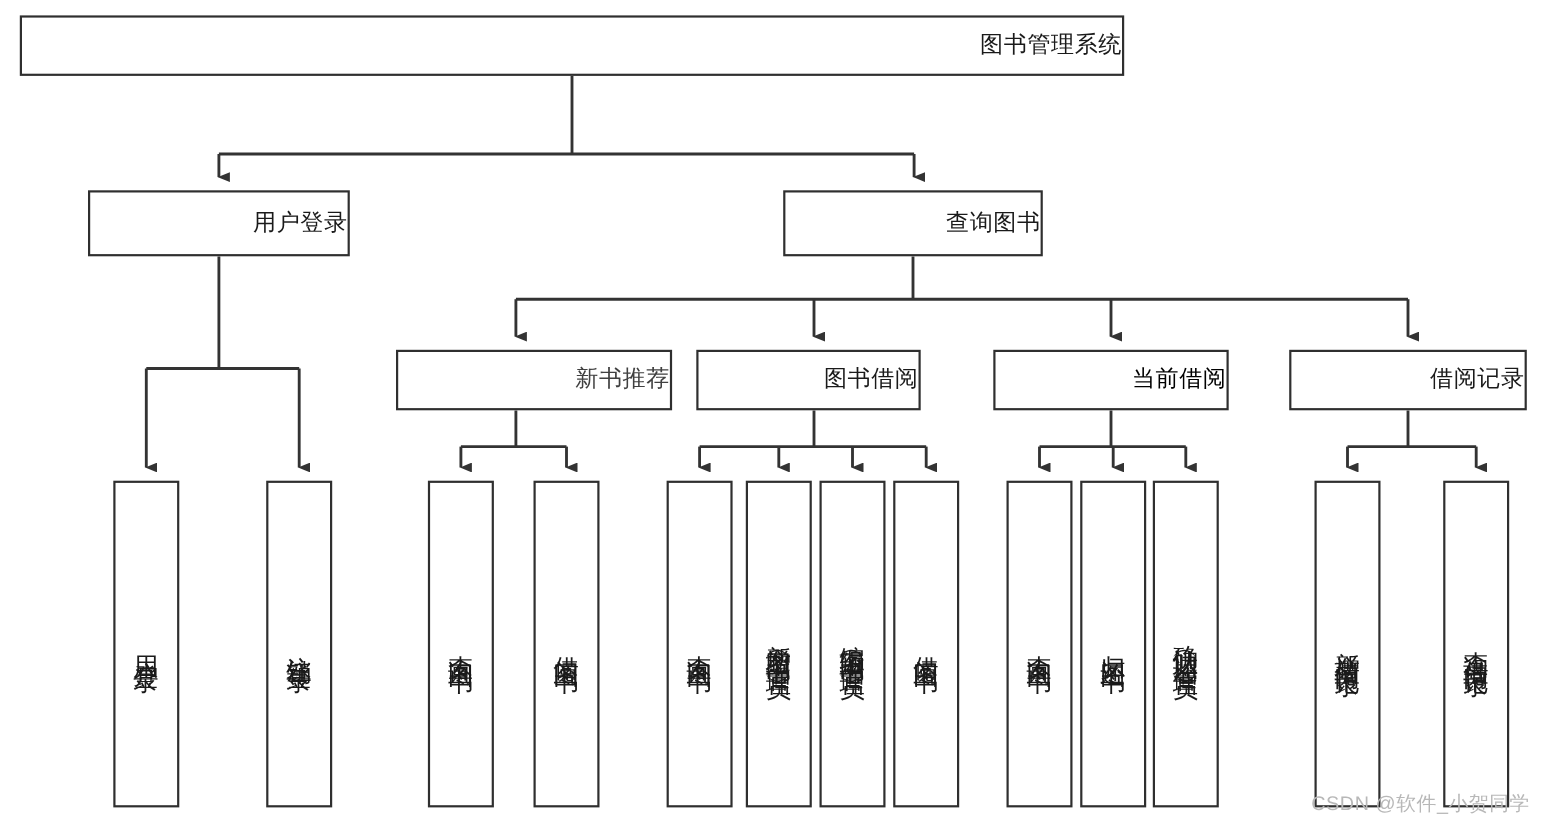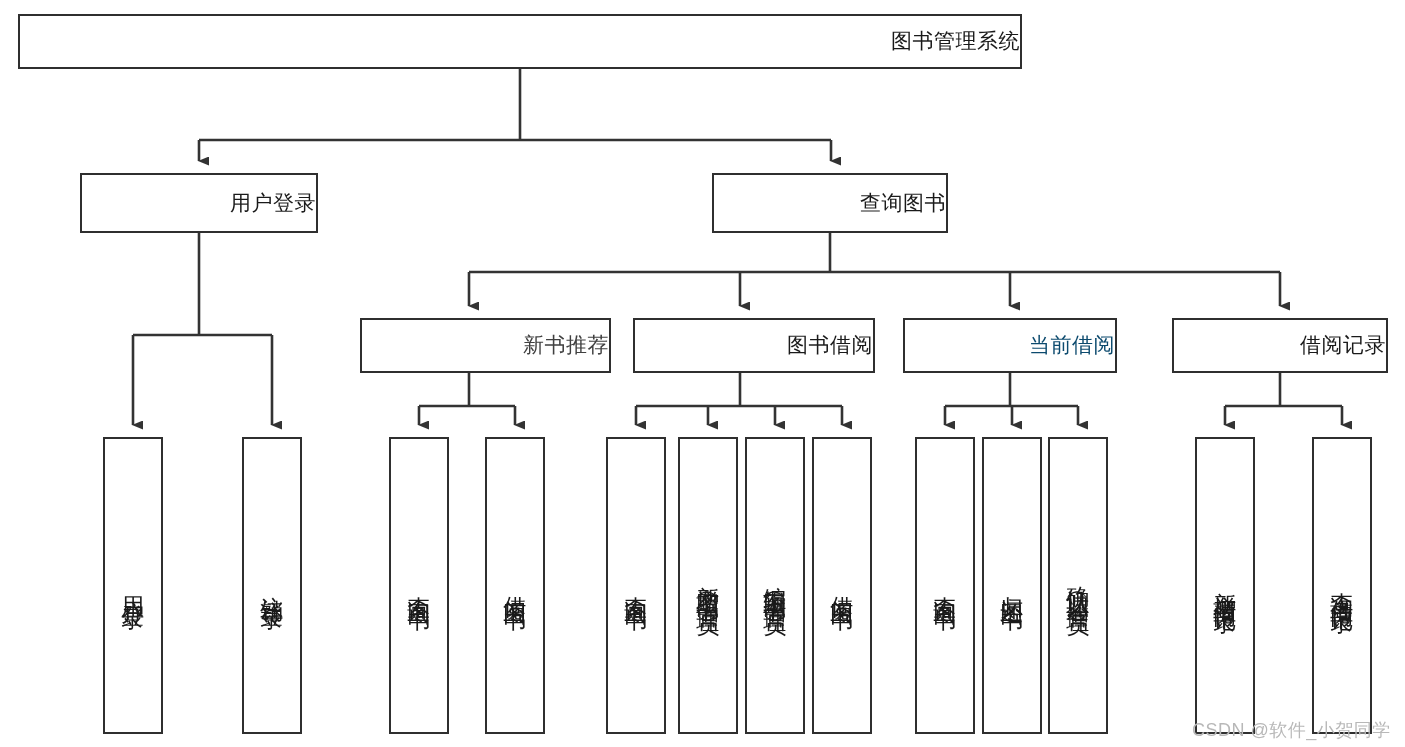--- a/index.html
+++ b/index.html
@@ -133,24 +133,24 @@
   <div class="node horiz" style="left: 80px; top: 173px; width: 238px; height: 60px; border-color: rgb(47, 47, 47); background: rgb(255, 255, 255); color: rgb(26, 26, 26);">
     <span class="node-label">用户登录</span>
   </div>
   <div class="node horiz" style="left: 712px; top: 173px; width: 236px; height: 60px; border-color: rgb(47, 47, 47); background: rgb(255, 255, 255); color: rgb(26, 26, 26);">
     <span class="node-label">查询图书</span>
   </div>
 
   <div class="node horiz" style="left: 360px; top: 318px; width: 251px; height: 55px; border-color: rgb(47, 47, 47); background: rgb(255, 255, 255); color: #404040;">
     <span class="node-label">新书推荐</span>
   </div>
-  <div class="node horiz" style="left: 633px; top: 318px; width: 242px; height: 55px; border-color: rgb(47, 47, 47); background: rgb(255, 255, 255); color: rgb(26, 26, 26);">
+  <div class="node horiz" style="left: 633px; top: 318px; width: 204px; height: 55px; border-color: rgb(47, 47, 47); background: rgb(255, 255, 255); color: rgb(26, 26, 26);">
     <span class="node-label">图书借阅</span>
   </div>
-  <div class="node horiz" style="left: 903px; top: 318px; width: 214px; height: 55px; border-color: rgb(47, 47, 47); background: rgb(255, 255, 255); color: #0c4a6e;">
+  <div class="node horiz" style="left: 903px; top: 318px; width: 214px; height: 55px; border-color: rgb(47, 47, 47); background: rgb(255, 255, 255); color: #000000;">
     <span class="node-label">当前借阅</span>
   </div>
   <div class="node horiz" style="left: 1172px; top: 318px; width: 216px; height: 55px; border-color: rgb(47, 47, 47); background: rgb(255, 255, 255); color: rgb(26, 26, 26); padding-left: 20px;">
     <span class="node-label">借阅记录</span>
   </div>
 
   <div class="node vert" style="left: 103px; top: 437px; width: 60px; height: 297px; border-color: rgb(47, 47, 47); background: rgb(255, 255, 255); color: rgb(26, 26, 26);">
     <span class="node-label">用户登录</span>
   </div>
   <div class="node vert" style="left: 242px; top: 437px; width: 60px; height: 297px; border-color: rgb(47, 47, 47); background: rgb(255, 255, 255); color: rgb(26, 26, 26);">

